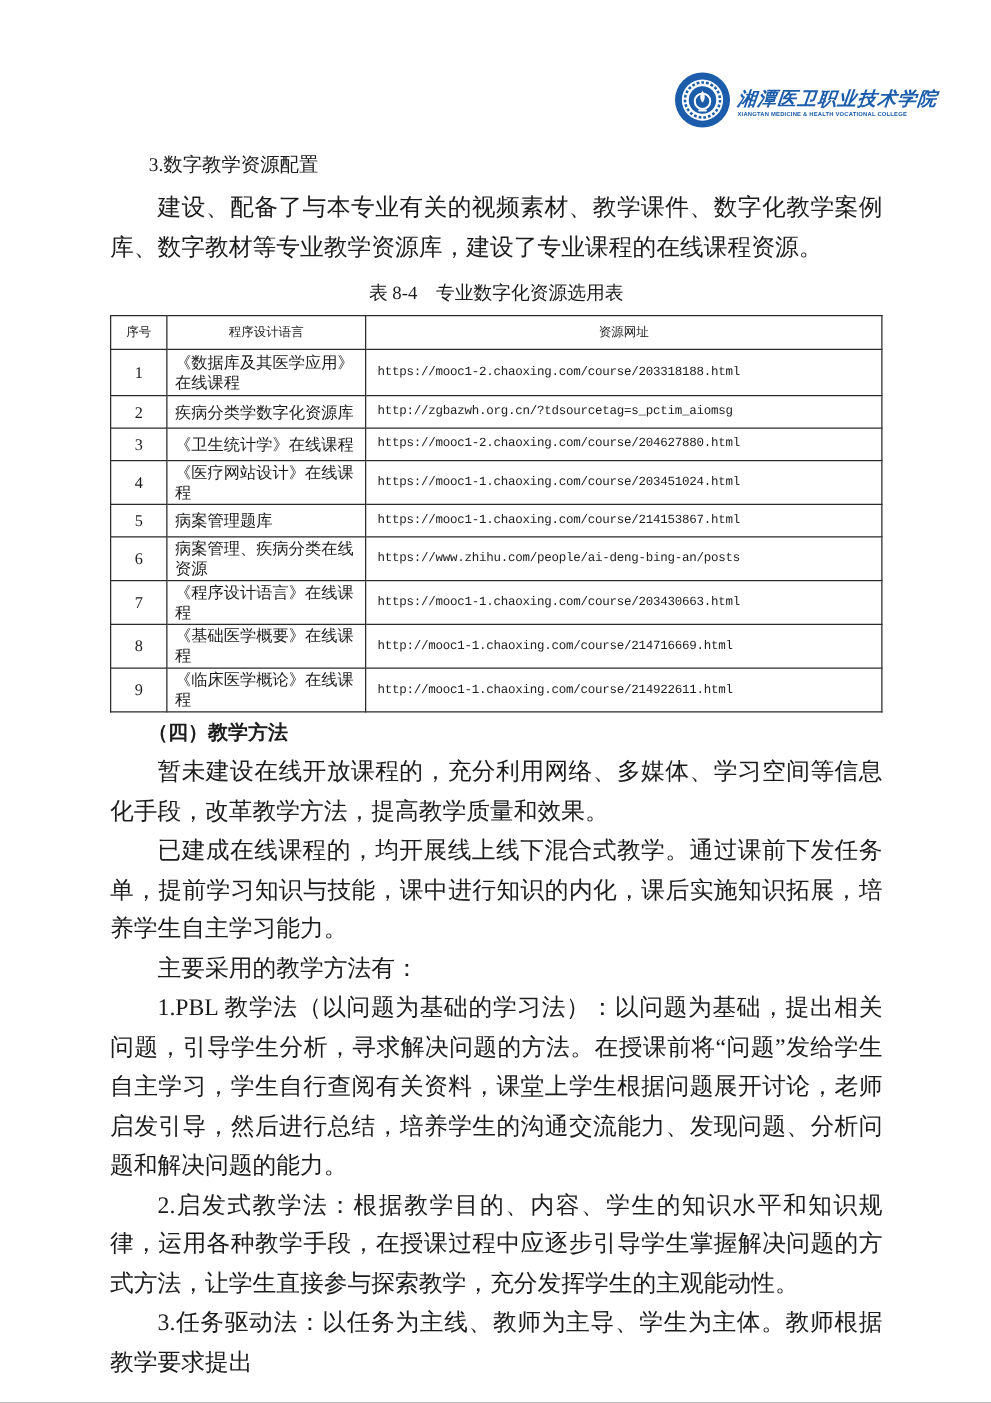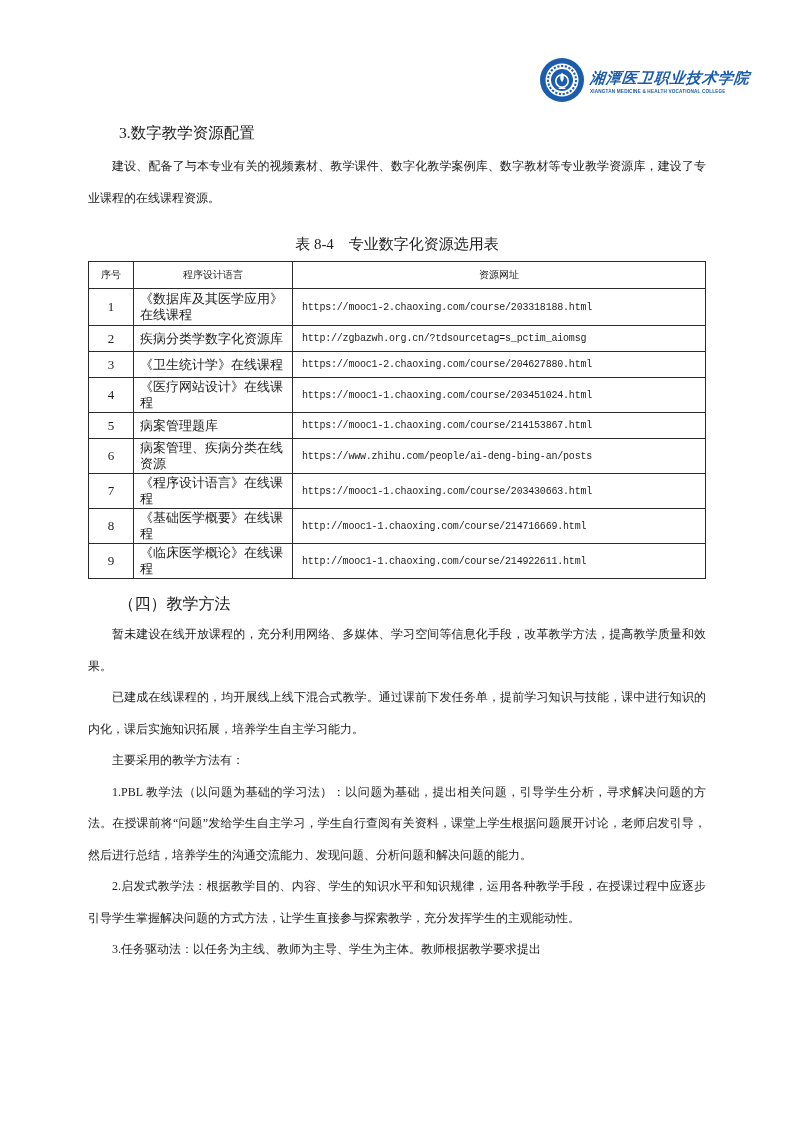--- a/index.html
+++ b/index.html
@@ -26,26 +26,26 @@
     font-weight:bold; color:#1b5cab; white-space:nowrap; letter-spacing:.2px;
     font-family:"Liberation Sans",sans-serif; margin-top:1px;
   }
   
   .content { position:absolute; left:88px; top:121px; width:618px; }
   .h-num {
     font-size:15.5px; line-height:24px; font-weight:normal;
     padding-left:2em; margin-bottom:6px;
   }
   p.body {
-    font-size:12px; line-height:31.5px;
+    font-size:19px; line-height:31.5px;
     text-align:justify; text-indent:2em;
   }
   .caption {
     text-align:center; font-size:15px; line-height:22px;
-    margin-top:19px;
+    margin-top:10px;
   }
   
   table.res {
     width:618px; border-collapse:collapse; margin-top:6px;
     font-size:13px;
   }
   table.res th, table.res td {
     border:1px solid #2b2b2b; vertical-align:middle;
   }
   table.res th { font-weight:normal; text-align:center; height:27px; font-size:10px; }
@@ -53,22 +53,22 @@
   td.c-name { width:159px; text-align:left; padding:1px 3px 1px 6px; line-height:16px; }
   td.c-url  {
     text-align:left; padding-left:9px;
     font-family:"Liberation Mono","DejaVu Sans Mono",monospace;
     font-size:10px; letter-spacing:-.2px; white-space:nowrap;margin-left:14px;
   }
   tr.r-tall td { height:37px; }
   tr.r-std  td { height:26px; }
   
   .h-sub {
-    font-size:16px; font-weight:normal; line-height:26px;
-    padding-left:1.9em; margin-top:12px; margin-bottom:2px;
+    font-size:16px; font-weight:bold; line-height:26px;
+    padding-left:1.9em; margin-top:4px; margin-bottom:2px;
   }
 </style>
 </head>
 <body>
 
 <div class="page">
 
   <div class="logo">
     <span>
       <svg width="46" height="46" viewBox="0 0 46 46">

